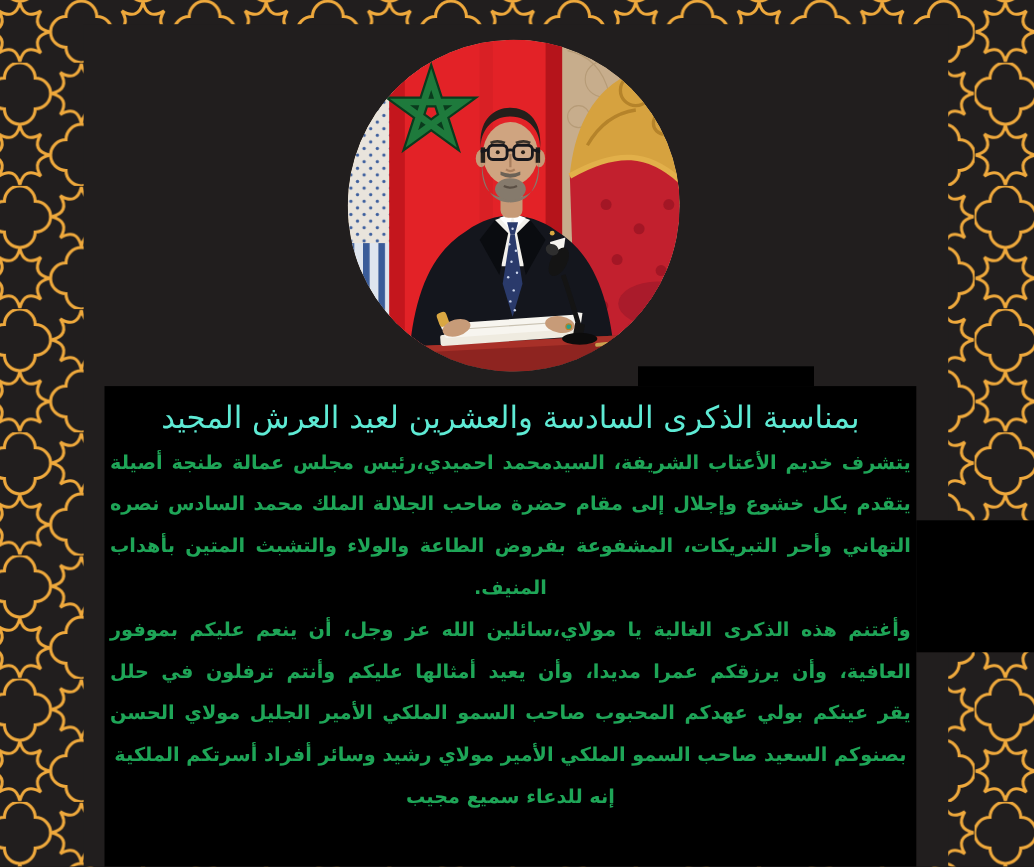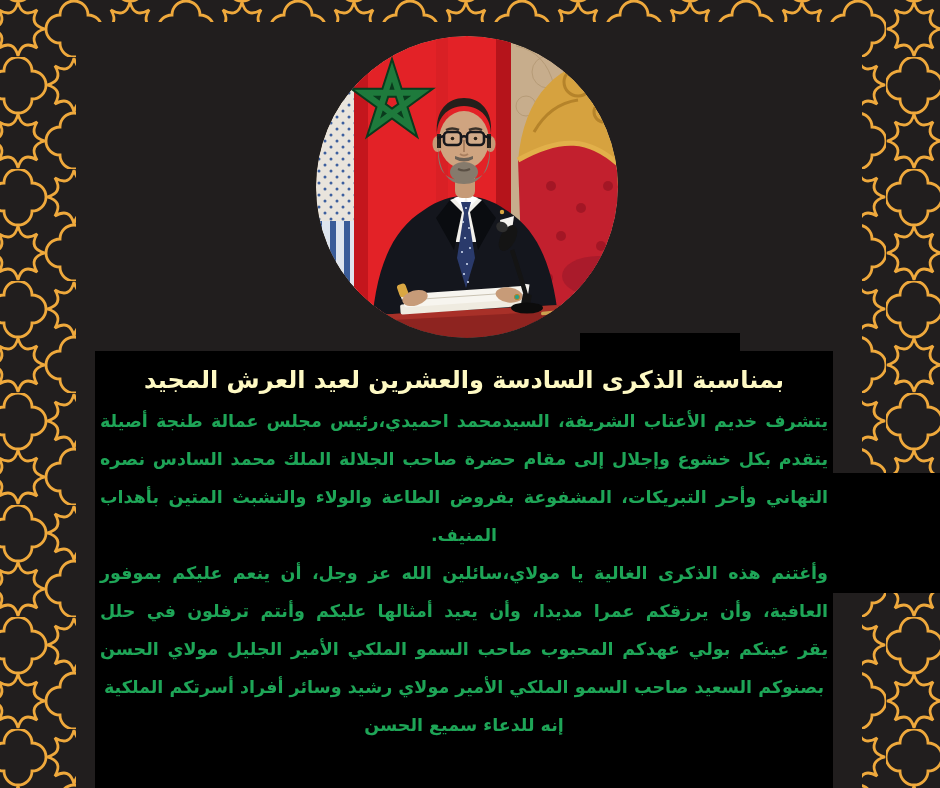--- a/index.html
+++ b/index.html
@@ -5,22 +5,22 @@
   html,body{margin:0;padding:0;background:#211e1e;}
   .canvas{position:relative;width:940px;height:788px;overflow:hidden;background:#211e1e;
           font-family:"DejaVu Sans",sans-serif;}
   .bg-svg{position:absolute;left:0;top:0;}
   .photo{position:absolute;left:316px;top:36px;width:302px;height:302px;border-radius:50%;overflow:hidden;}
   .photo svg{display:block;width:100%;height:100%;}
   .tab{position:absolute;left:580px;top:333px;width:160px;height:18px;background:#000;}
   .band{position:absolute;left:833px;top:473px;width:107px;height:120px;background:#000;}
   .panel{position:absolute;left:95px;top:351px;width:738px;height:437px;background:#000;
          box-sizing:border-box;padding:7px 3px 0 3px;}
-  .title{direction:rtl;height:44px;line-height:44px;text-align:center;color:#fef9c3;
-         font-size:24px;font-weight:bold;}
+  .title{direction:rtl;height:44px;line-height:44px;text-align:center;color:#5eead4;
+         font-size:28px;font-weight:normal;}
   .line{direction:rtl;height:38px;line-height:38px;color:#1ea557;font-size:17.5px;
         font-weight:bold;overflow:hidden;padding:0 2px;}
   .just{text-align:justify;text-align-last:justify;}
   .right{text-align:center;}
 </style>
 </head>
 <body>
 
 <div class="canvas">
 
@@ -192,16 +192,16 @@
   <div class="panel">
     <div class="title">بمناسبة الذكرى السادسة والعشرين لعيد العرش المجيد</div>
     <div class="line just">يتشرف خديم الأعتاب الشريفة، السيدمحمد احميدي،رئيس مجلس عمالة طنجة أصيلة أن</div>
     <div class="line just">يتقدم بكل خشوع وإجلال إلى مقام حضرة صاحب الجلالة الملك محمد السادس نصره الله، وأيده،بأجمل</div>
     <div class="line just">التهاني وأحر التبريكات، المشفوعة بفروض الطاعة والولاء والتشبث المتين بأهداب العرش العلوي</div>
     <div class="line right">المنيف.</div>
     <div class="line just">وأغتنم هذه الذكرى الغالية يا مولاي،سائلين الله عز وجل، أن ينعم عليكم بموفور الصحة وتمام</div>
     <div class="line just">العافية، وأن يرزقكم عمرا مديدا، وأن يعيد أمثالها عليكم وأنتم ترفلون في حلل السعادة والعافية وأن</div>
     <div class="line just">يقر عينكم بولي عهدكم المحبوب صاحب السمو الملكي الأمير الجليل مولاي الحسن ويشد أزركم</div>
     <div class="line right">بصنوكم السعيد صاحب السمو الملكي الأمير مولاي رشيد وسائر أفراد أسرتكم الملكية الشريفة</div>
-    <div class="line right">إنه للدعاء سميع الحسن</div>
+    <div class="line right">إنه للدعاء سميع مجيب</div>
   </div>
 
 </div>
 
 </body></html>

